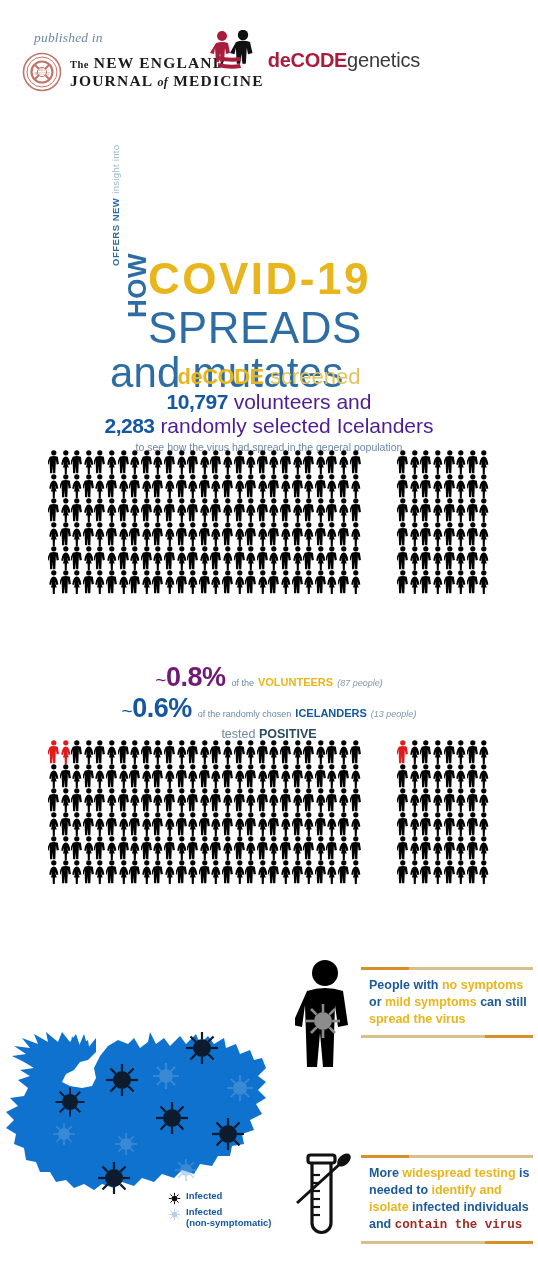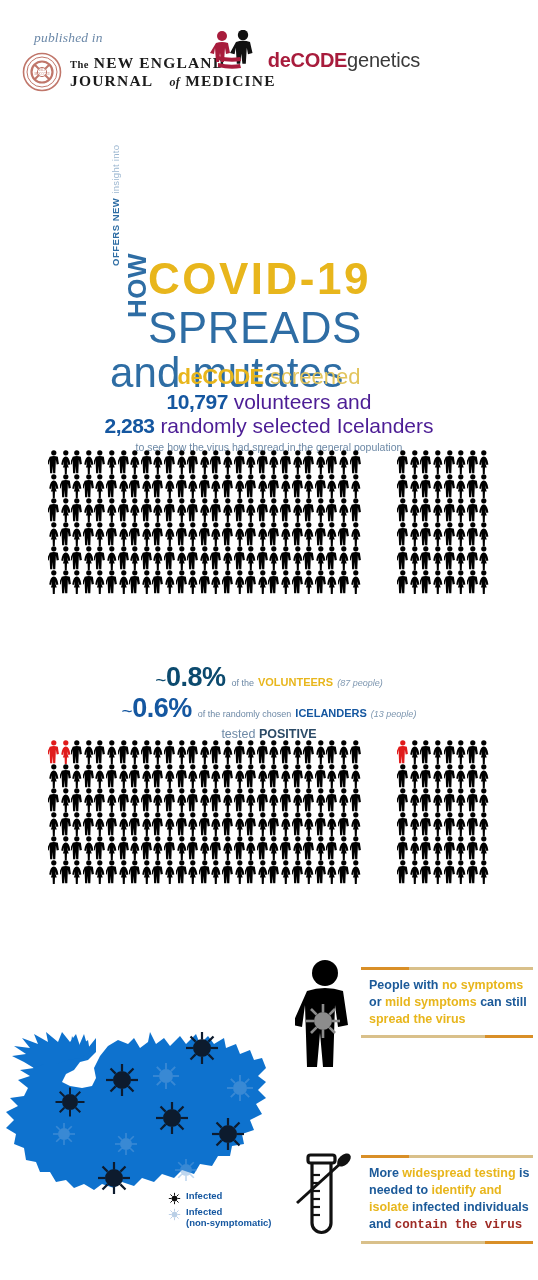--- a/index.html
+++ b/index.html
@@ -28,21 +28,21 @@
   .nejm-seal { width: 40px; height: 40px; flex: 0 0 40px; }
   .nejm-words {
     font-family: "Liberation Serif", serif;
     color: #1b1b1b;
     margin-left: 8px;
     line-height: 1.18;
     font-weight: bold;
   }
   .nejm-l1, .nejm-l2 { font-size: 15.5px; letter-spacing: 1.2px; white-space: nowrap; }
   .nejm-small { font-size: 10.5px; letter-spacing: .4px; }
-  .nejm-italic { font-style: italic; font-size: 12px; letter-spacing: .3px; margin-left: 12px; }
+  .nejm-italic { font-style: italic; font-size: 12px; letter-spacing: .3px; }
 
   .decode-block { position: absolute; right: 18px; top: 0; width: 230px; text-align: right; }
   .decode-row { display: flex; align-items: flex-end; justify-content: flex-end; }
   .decode-mark { width: 52px; height: 42px; flex: 0 0 52px; margin-right: 6px; }
   .decode-name { font-size: 20px; line-height: 1; white-space: nowrap; padding-bottom: 2px; }
   .decode-name b { color: #A81C3C; font-weight: bold; letter-spacing: -.3px; }
   .decode-name span { color: #3a3a3a; font-weight: normal; letter-spacing: -.2px; }
   .decode-sub { display: flex; align-items: center; justify-content: flex-end; margin-top: 5px; }
   .decode-sub-txt { font-size: 11px; color: #4a4a4a; margin-right: 6px; }
   .amgen { font-size: 19px; font-weight: bold; font-style: italic; color: #0063C3;
@@ -89,21 +89,21 @@
 
   
   .grid-band { position: absolute; left: 0; width: 538px; display: flex; justify-content: center; gap: 0; }
   .grid-band .gap { width: 36px; }
   .pgrid { display: grid; }
   .pfig { width: 100%; height: 100%; display: block; }
 
   
   .pct { position: absolute; top: 662px; left: 0; width: 538px; text-align: center; }
   .pct-row { display: flex; align-items: baseline; justify-content: center; }
-  .pct-big-gold { font-size: 27px; font-weight: bold; color: #0c4a6e; letter-spacing: -.5px; }
+  .pct-big-gold { font-size: 27px; font-weight: bold; color: #701a75; letter-spacing: -.5px; }
   .pct-big-blue { font-size: 27px; font-weight: bold; color: #1557A0; letter-spacing: -.5px; }
   .pct-tilde { font-size: 19px; font-weight: normal; }
   .pct-small { font-size: 9px; color: #6d89a6; margin-left: 6px; }
   .pct-strong-gold { font-size: 11px; font-weight: bold; color: #E8B61C; }
   .pct-strong-blue { font-size: 11px; font-weight: bold; color: #1557A0; }
   .pct-ital { font-style: italic; font-size: 9px; color: #7e97b0; }
   .pct-tested { font-size: 12.5px; color: #6d89a6; margin-top: 3px; }
   .pct-tested b { color: #2b4a66; font-weight: bold; }
 
   

